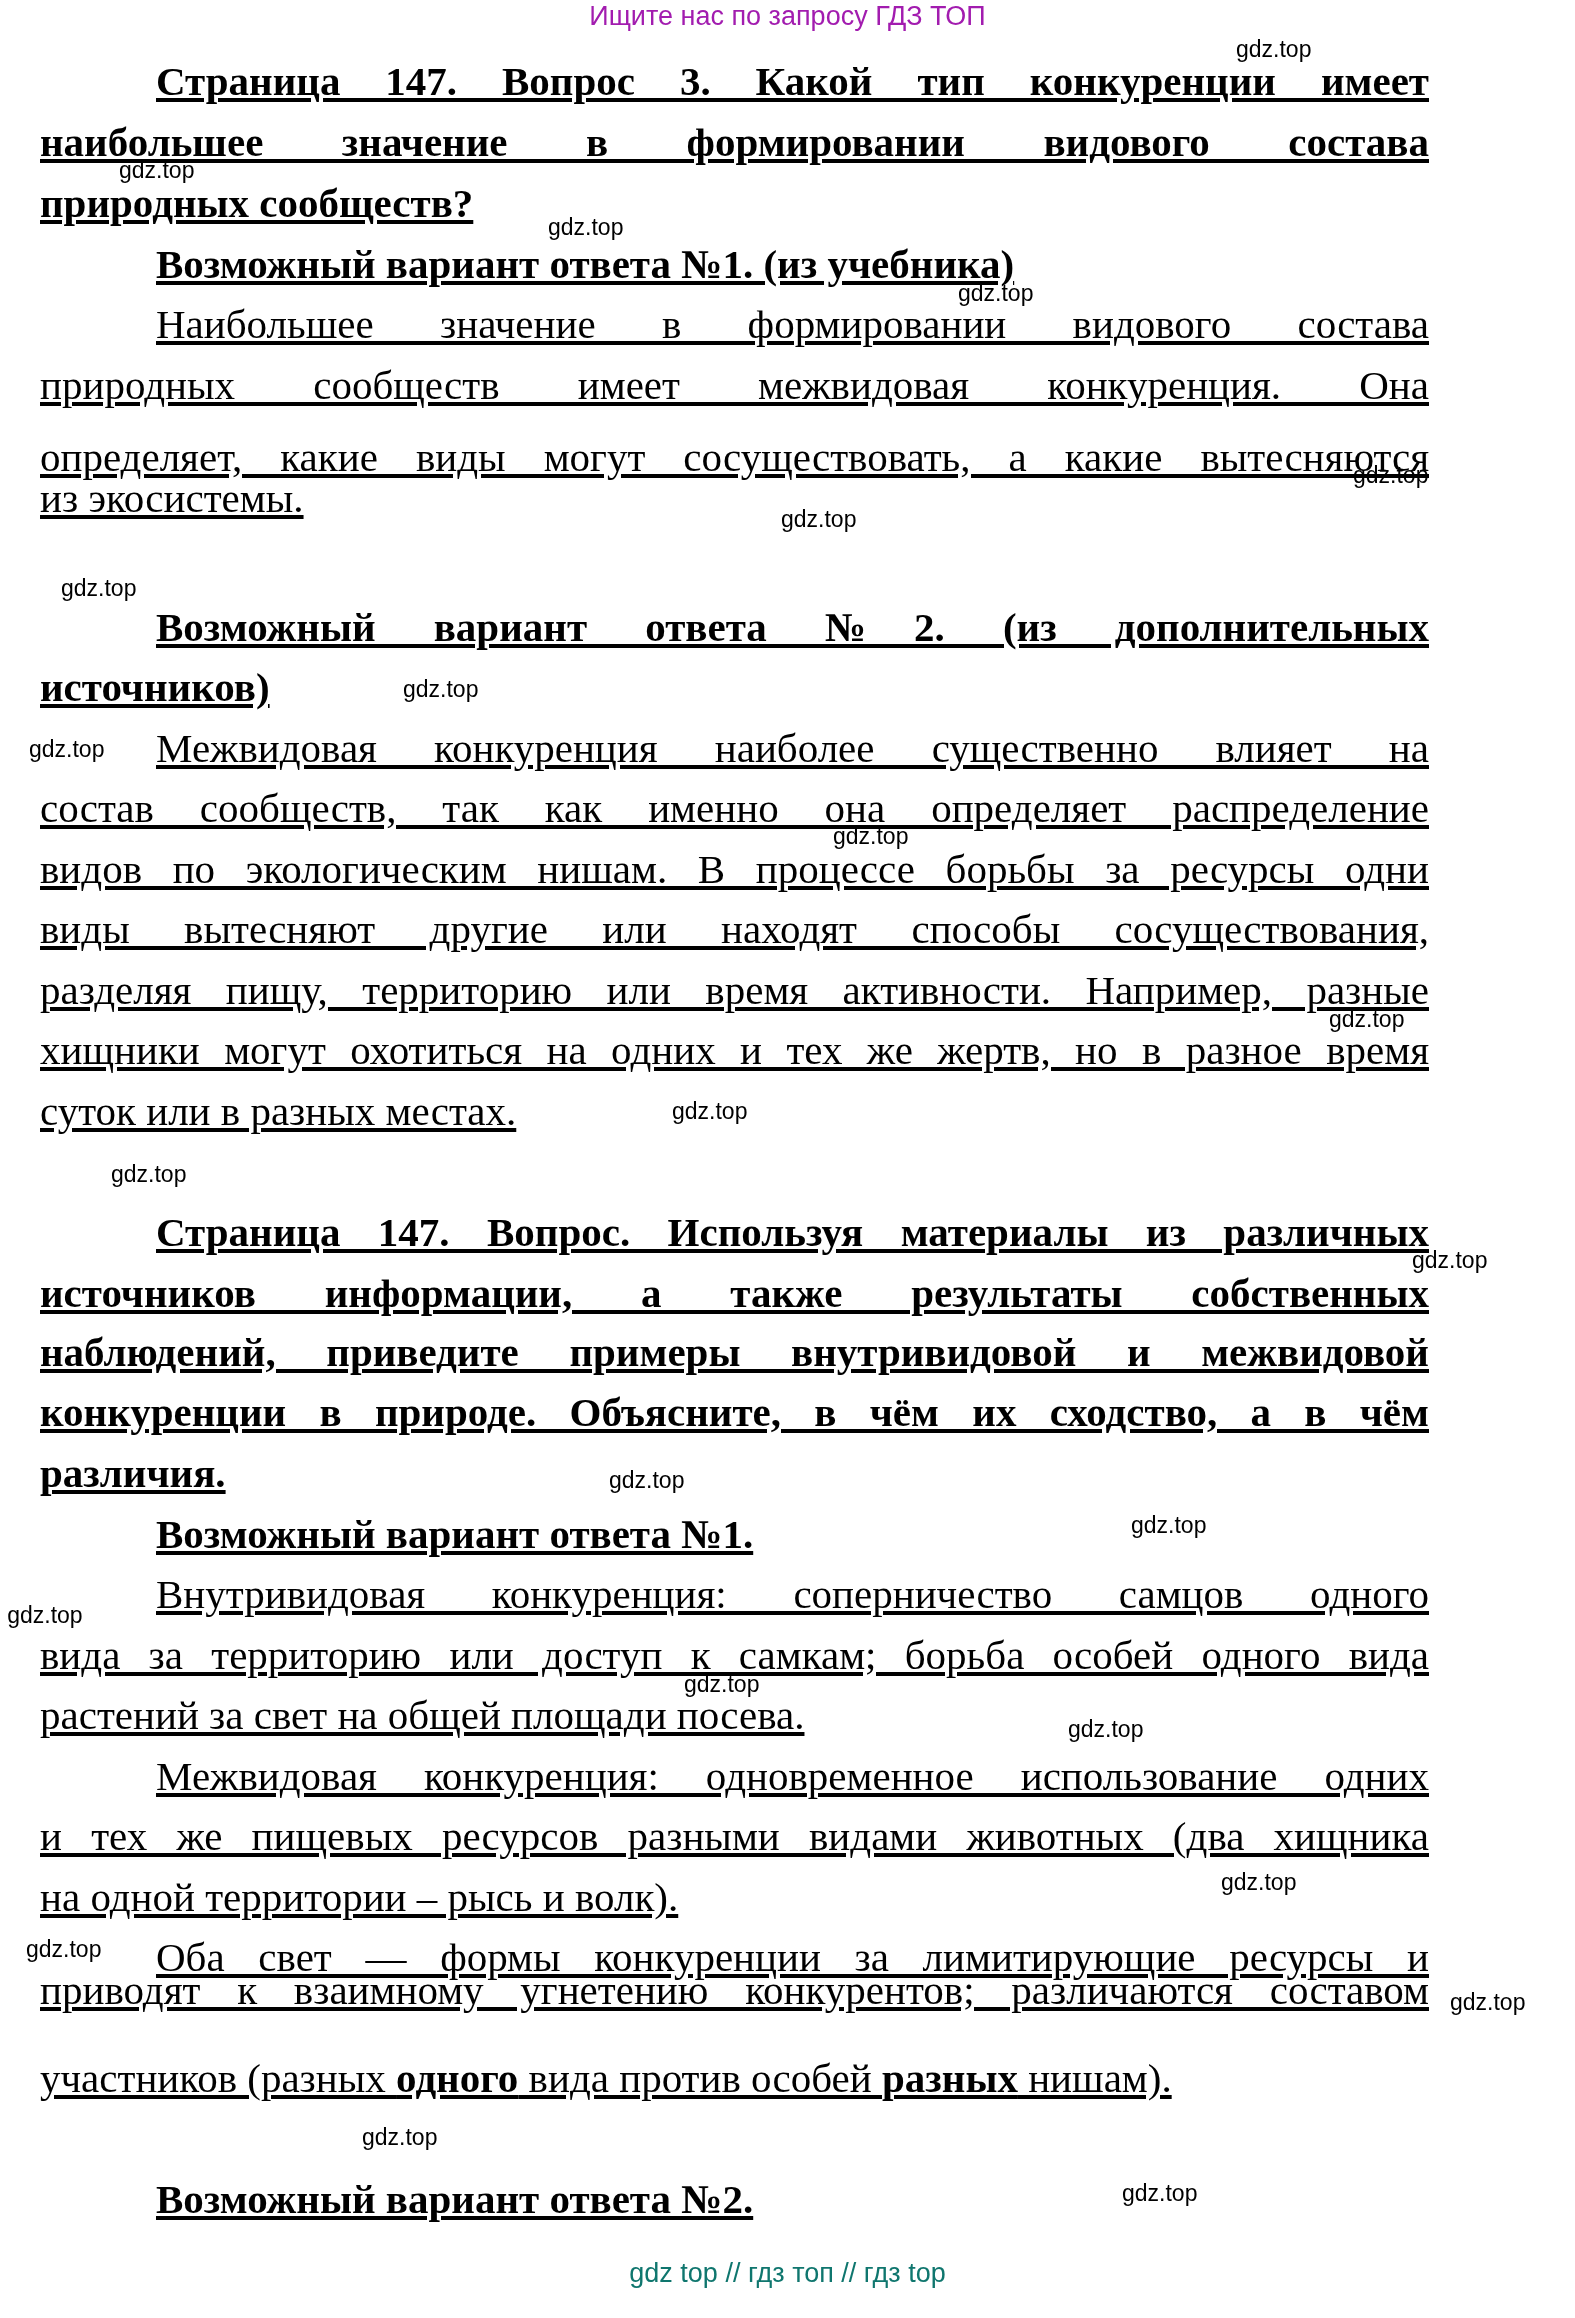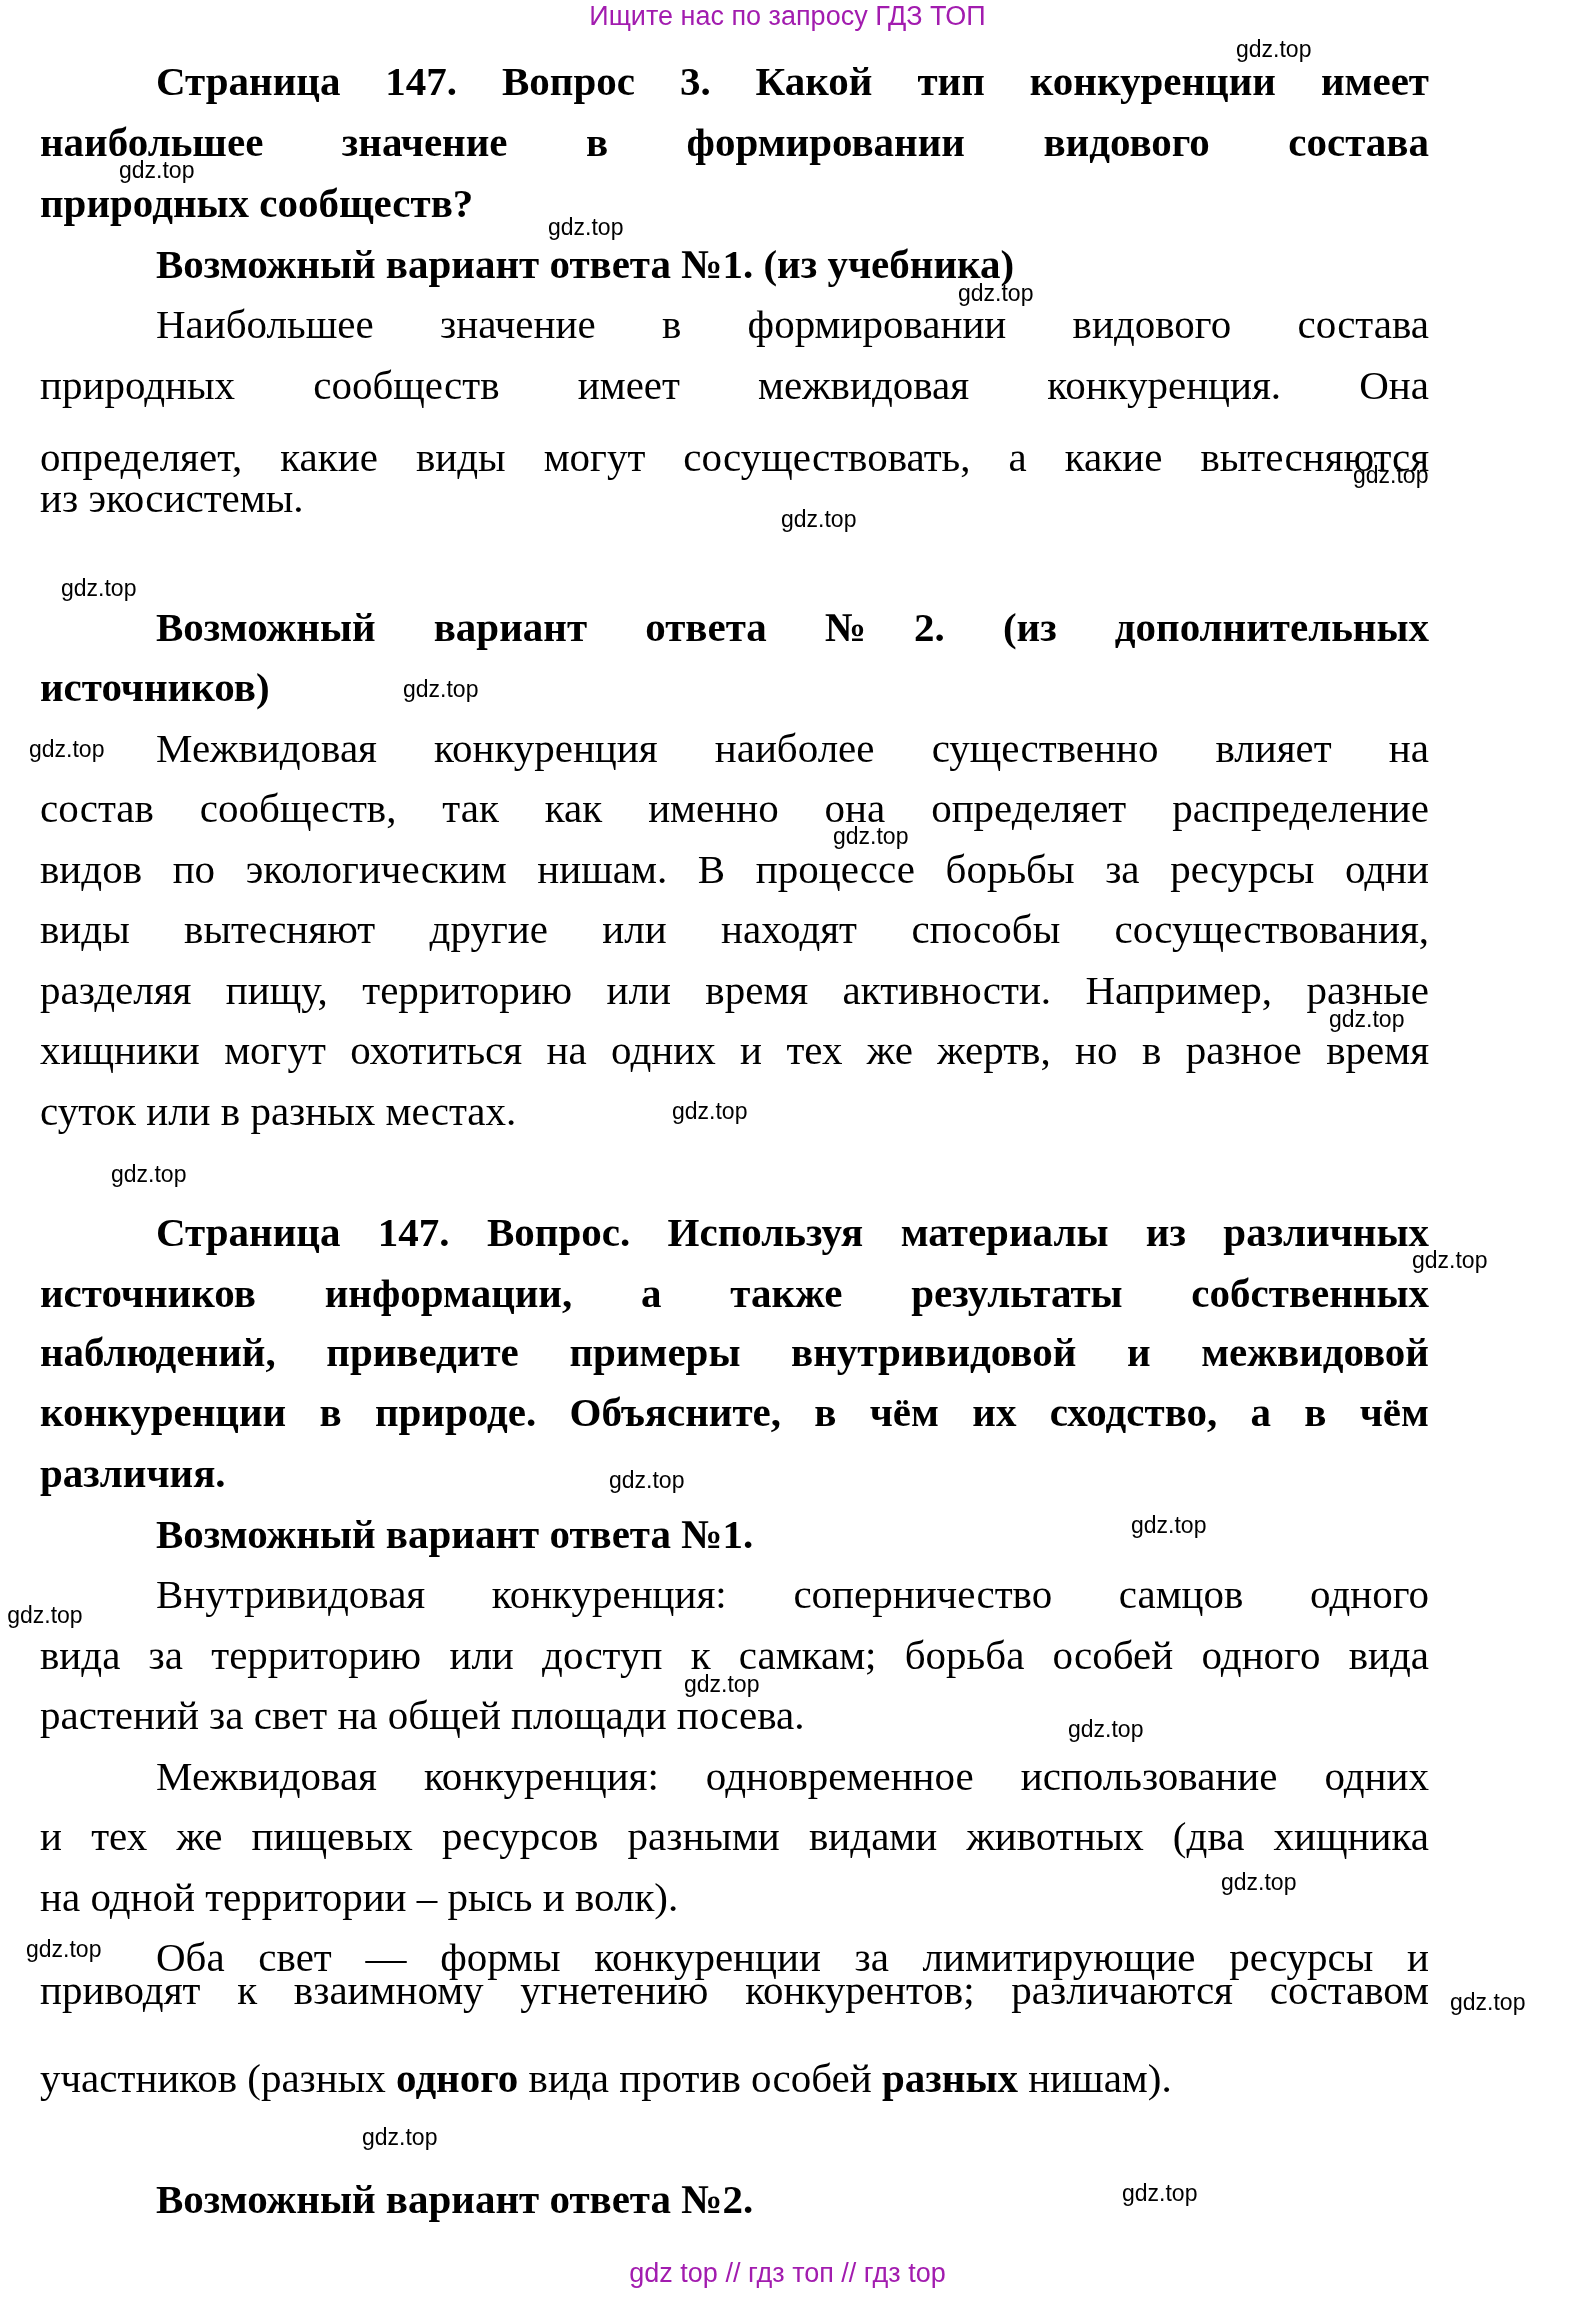--- a/index.html
+++ b/index.html
@@ -1,27 +1,27 @@
 <!DOCTYPE html>
 <html style="font-size:12.7px"><head>
 <meta charset="utf-8">
 <style>
   html, body { margin:0; padding:0; background:#ffffff; }
   body { width:1575px; height:2319px; position:relative; overflow:hidden; }
   .top-banner { position:absolute; left:0; width:1575px; top:0; height:32px; text-align:center;
     font-family:"Liberation Sans", sans-serif; font-size:27px; color:#a21caf; line-height:32px; }
   .line { position:absolute; left:40px; width:1389px; height:60px; line-height:60px;
     font-family:"Liberation Serif", serif; font-size:41px; color:#000; white-space:nowrap;
-    text-align:justify; text-align-last:justify; }
+    text-align:justify; text-align-last:justify;text-decoration:underline; }
   .line.indent { left:156px; width:1273px; }
   .line.last { text-align-last:left; }
   .b { font-weight:bold; }
   .wm { position:absolute; font-family:"Liberation Sans", sans-serif; font-size:23px; color:#000; line-height:25.5px; white-space:nowrap; }
   .footer { position:absolute; left:0; width:1575px; top:2253px; height:40px; text-align:center;
-    font-family:"Liberation Sans", sans-serif; font-size:27px; color:#a21caf; line-height:40px; }
+    font-family:"Liberation Sans", sans-serif; font-size:27px; color:#0f766e; line-height:40px; }
   strong { font-weight:bold; }
 </style>
 </head>
 <body>
 
 <div class="top-banner">Ищите нас по запросу ГДЗ ТОП</div>
 
 <div class="line indent b" style="top:51px">Страница 147. Вопрос 3.    Какой тип конкуренции имеет</div>
 <div class="line b" style="top:112px">наибольшее значение в формировании видового состава</div>
 <div class="line b last" style="top:173px">природных сообществ?</div>

